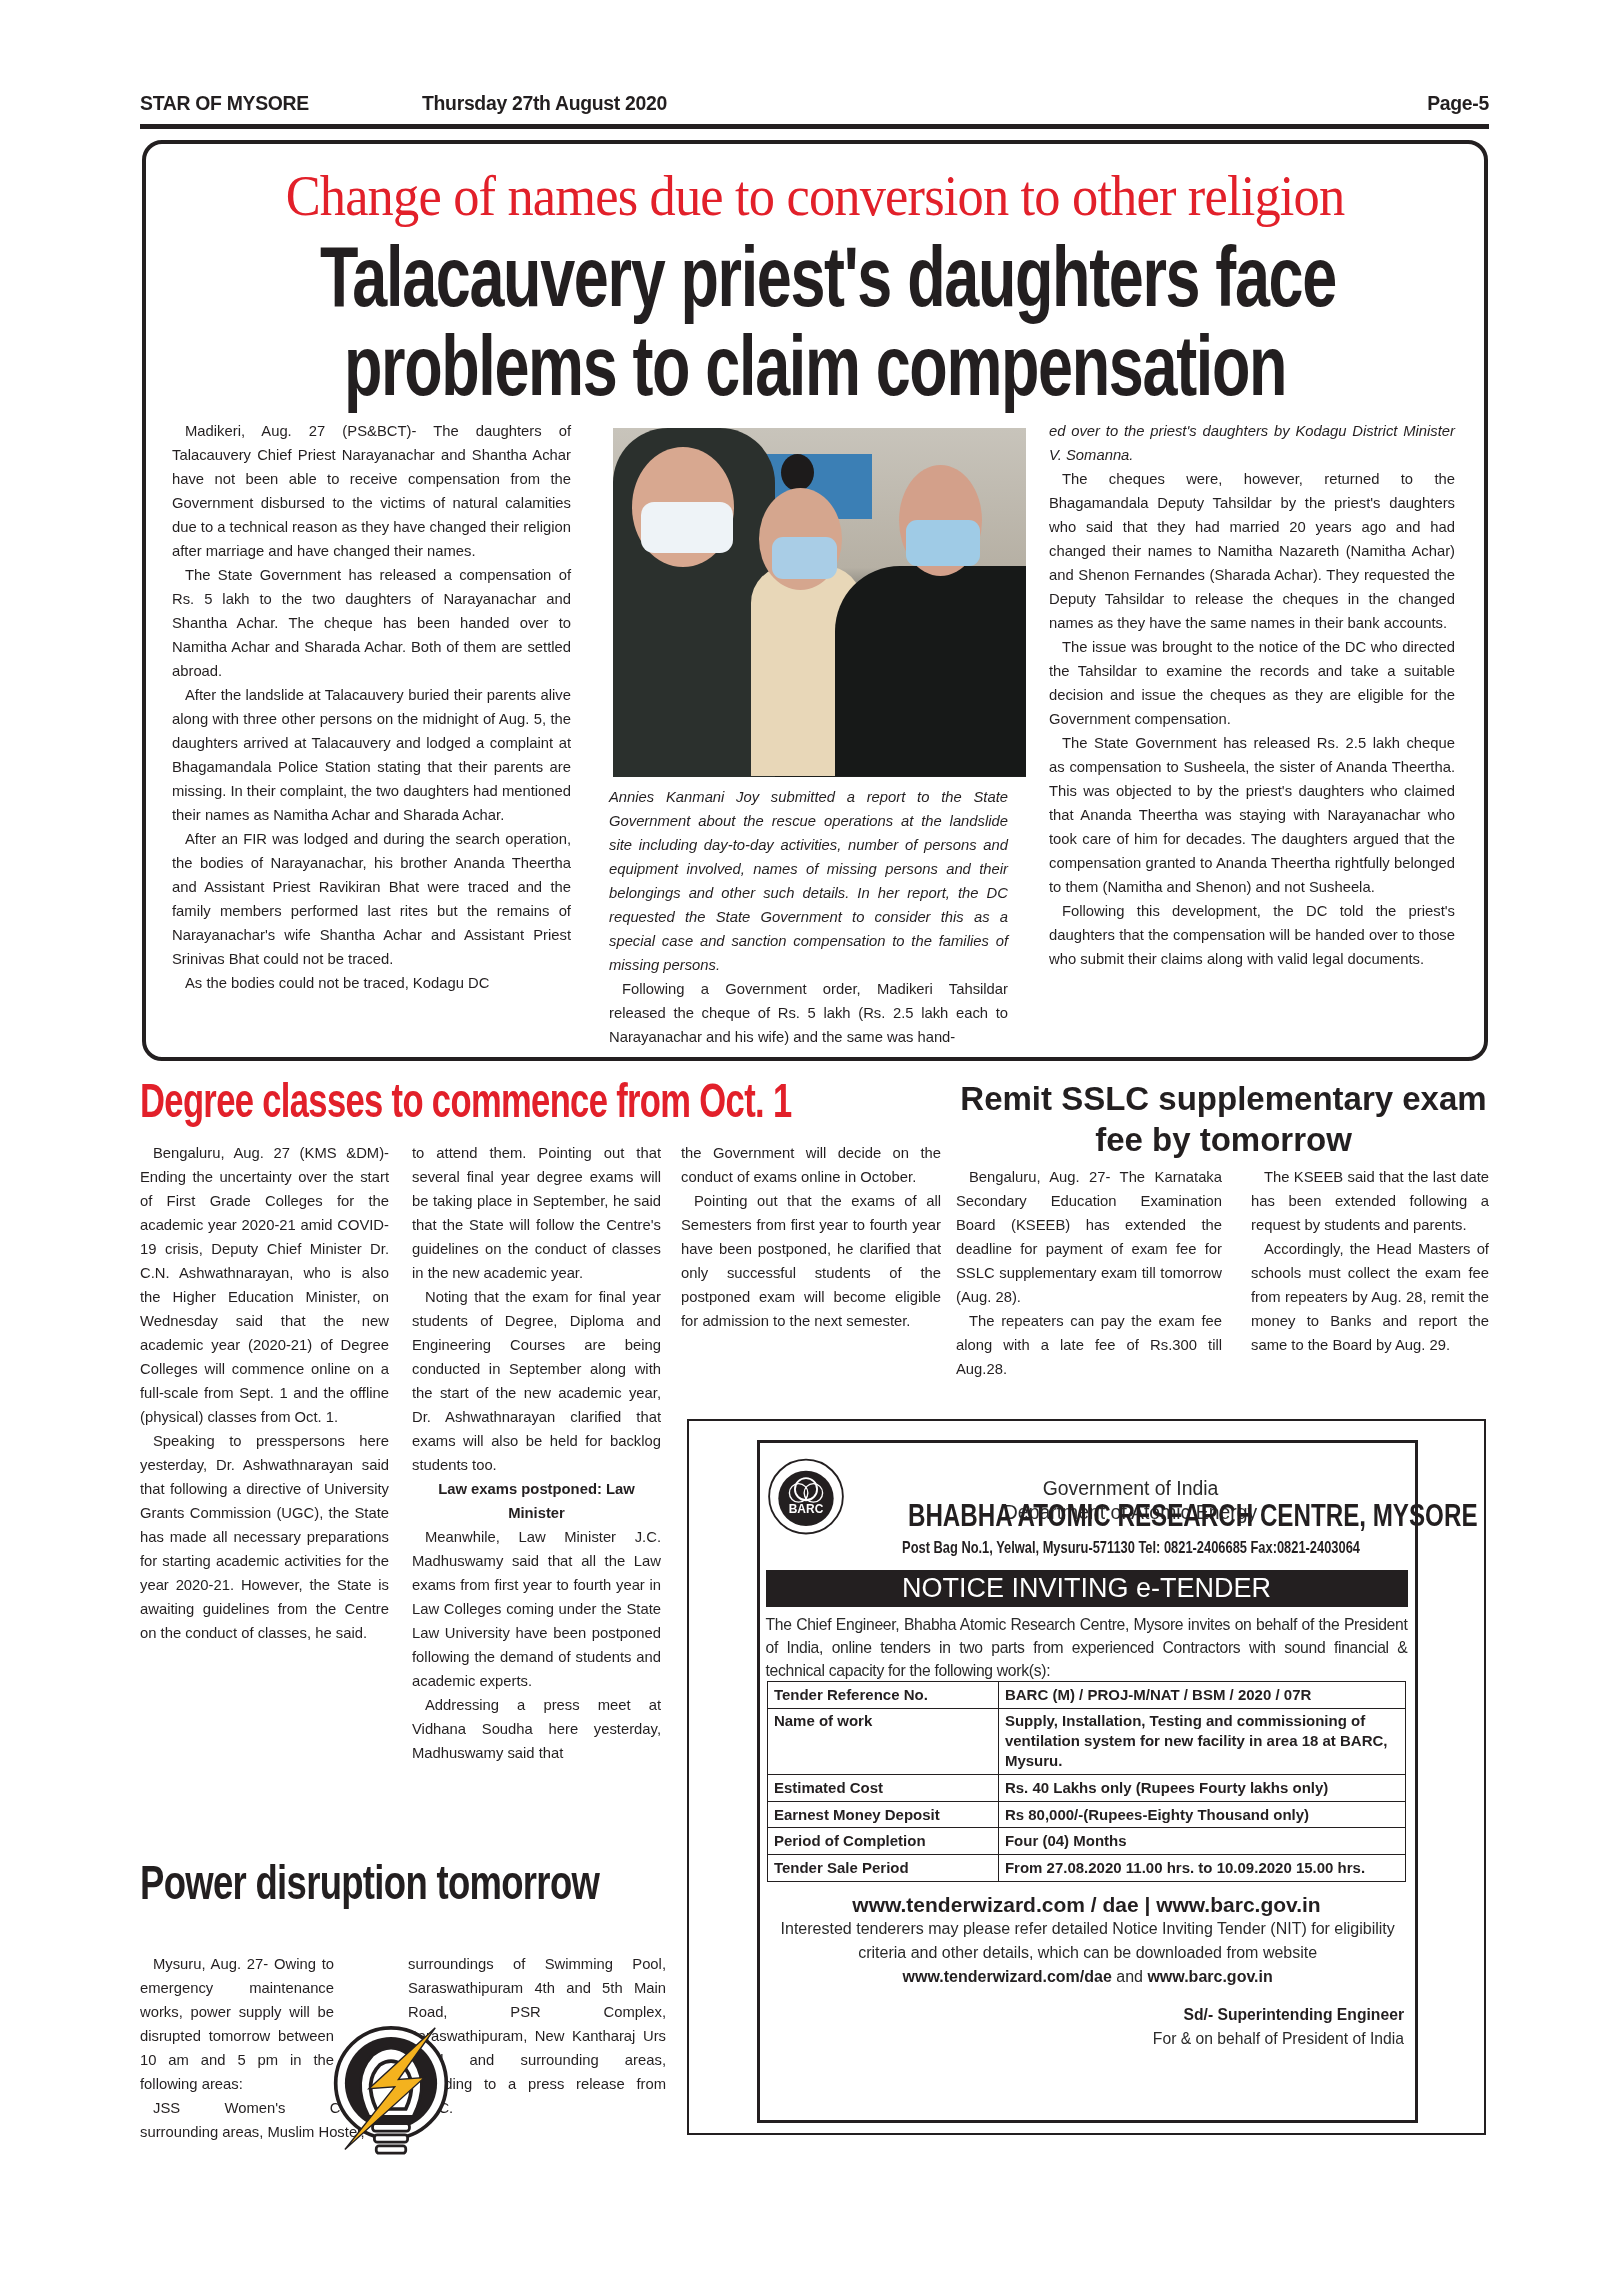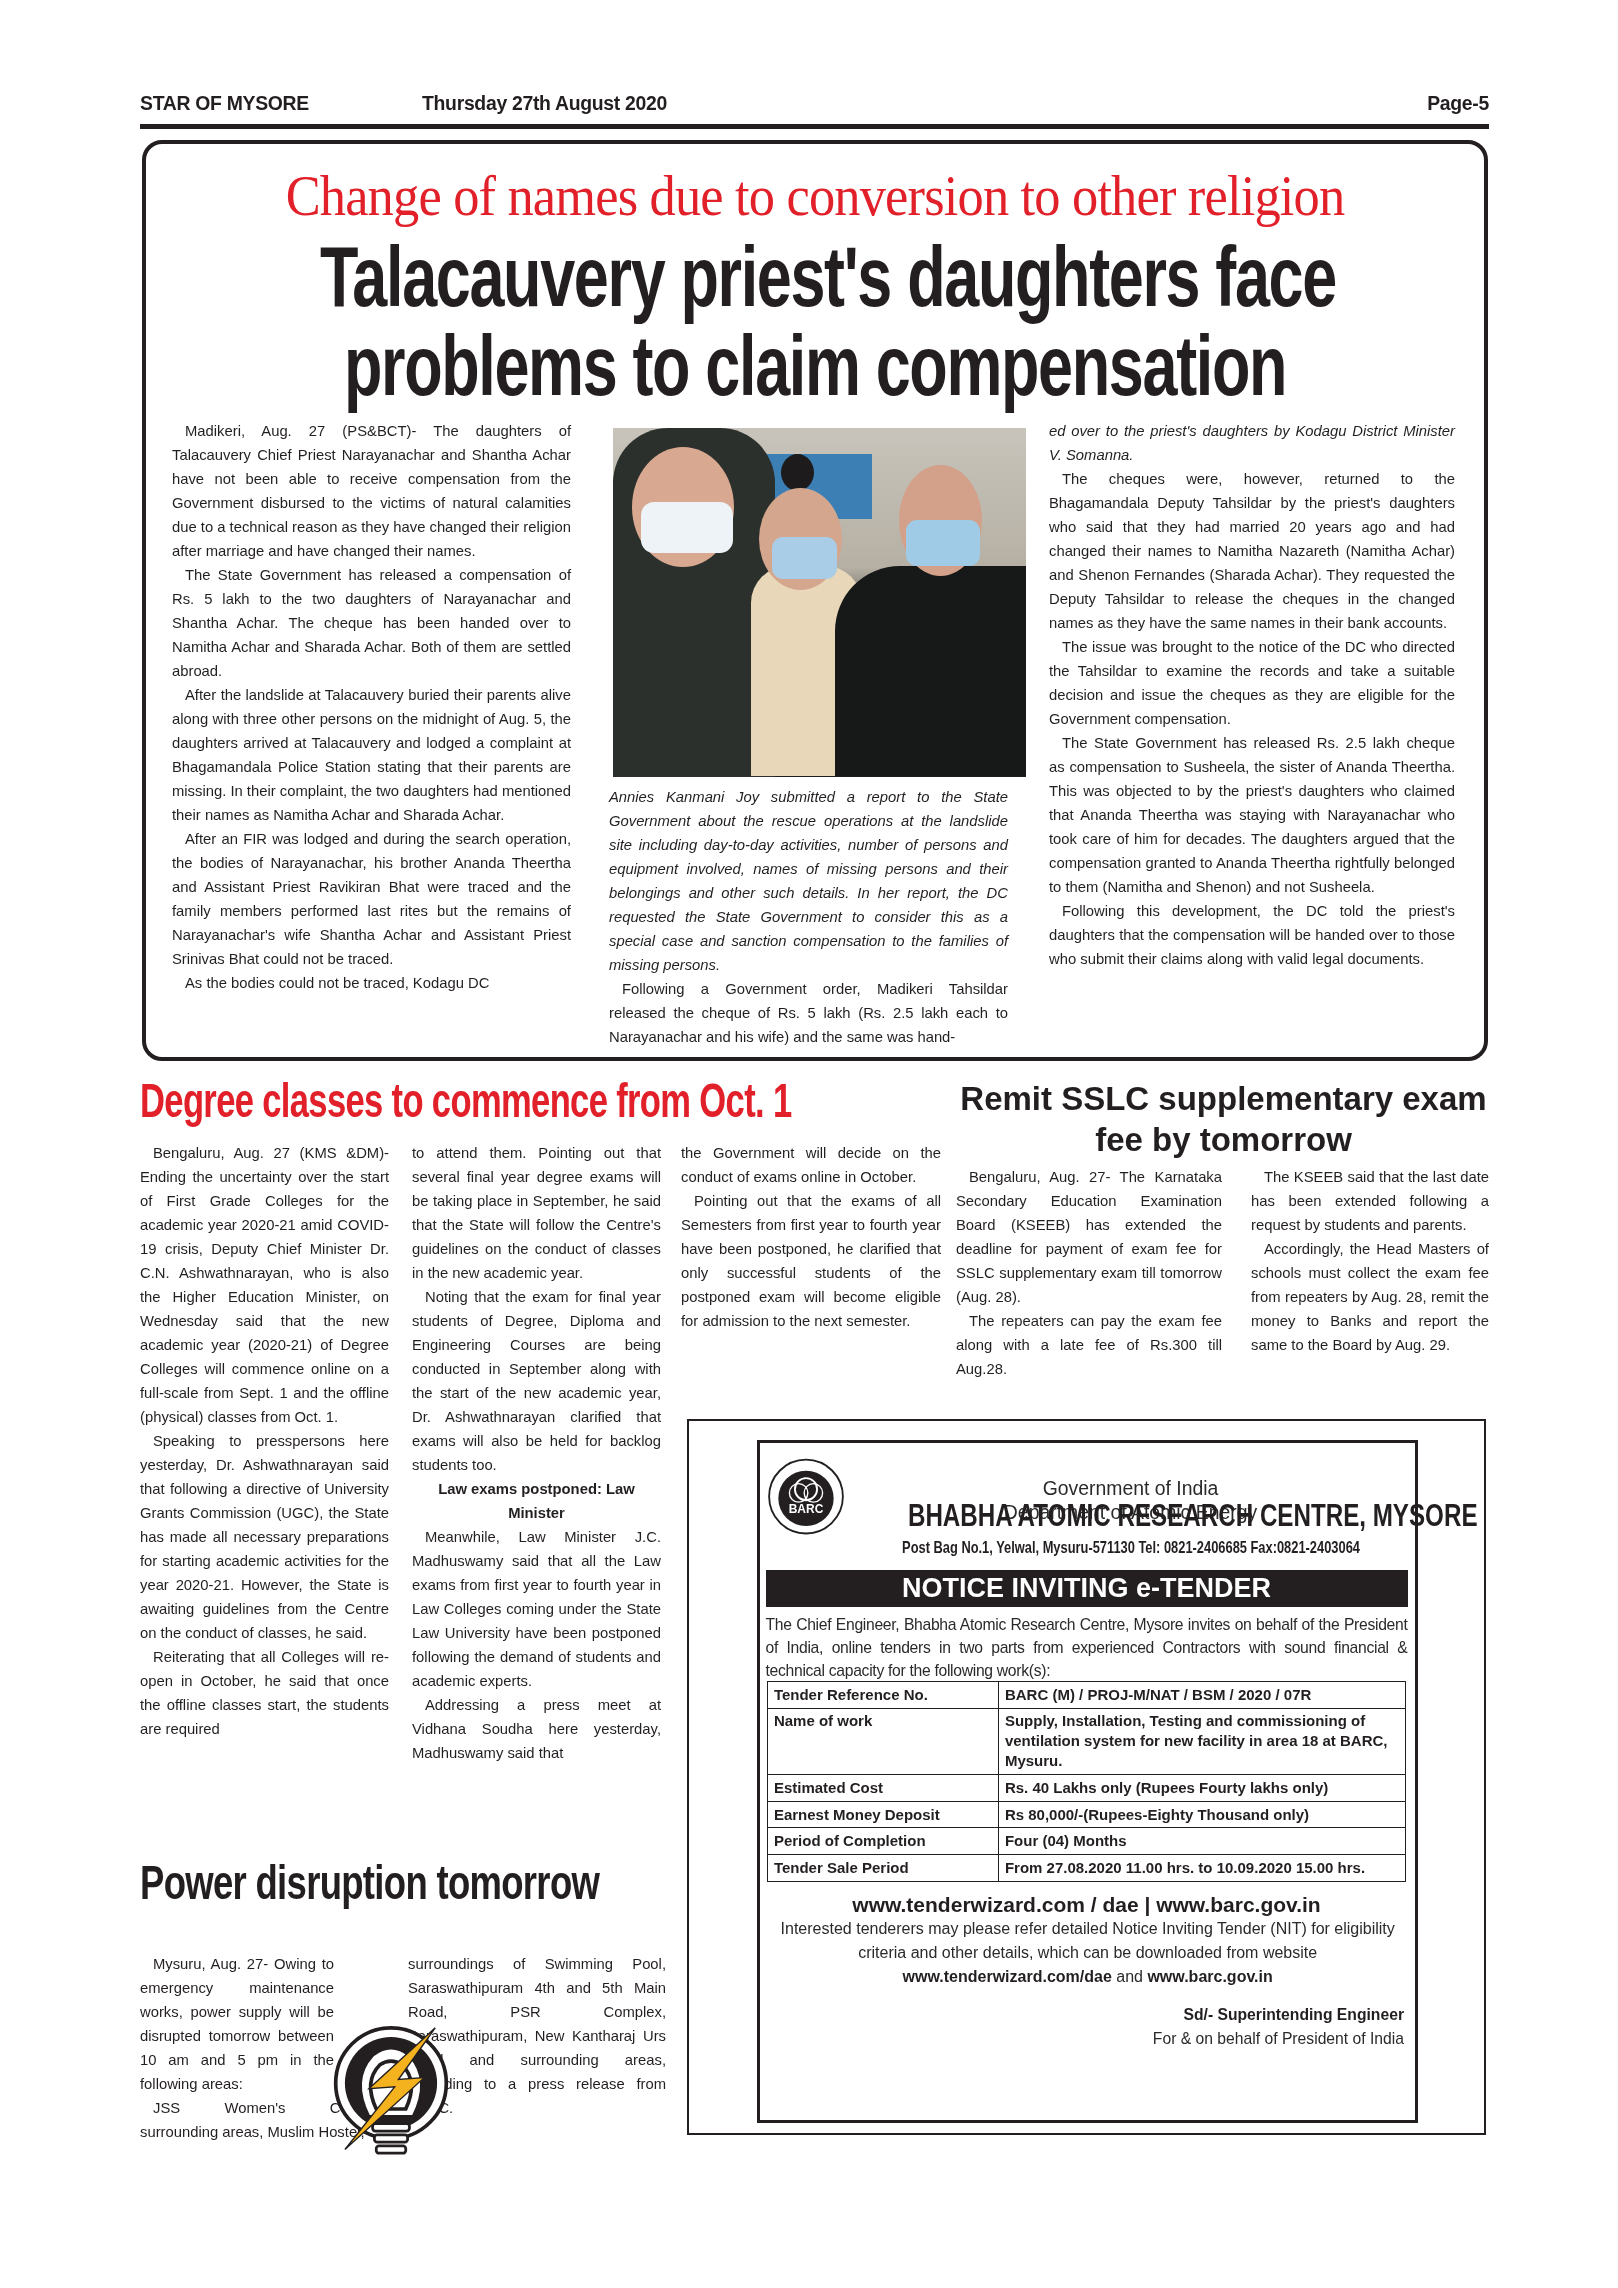--- a/index.html
+++ b/index.html
@@ -58,21 +58,21 @@
   .pw-left p, .pw-right p { text-indent: 13px; }
   .pw-left .noindent, .pw-right .noindent { text-indent: 0; }
   .bulb { position: absolute; left: 192px; top: 72px; width: 118px; height: 146px; }
 
   .ad-outer { position: absolute; left: 687px; top: 1419px; width: 799px; height: 716px; border: 2.8px solid #231f20; }
   .ad-inner { position: absolute; left: 757px; top: 1440px; width: 661px; height: 683px; border: 3.7px solid #231f20; background: #fff; }
   .ad-logo { position: absolute; left: 7.4px; top: 13px; width: 78px; height: 83px; }
   .ad-gov { position: absolute; left: 89px; top: 9.2px; width: 563px; text-align: center; font-size: 19.4px; line-height: 24px; color: #2a2a2a; margin-top: 24px; }
   .ad-barc { position: absolute; left: 85px; top: 55px; width: 572px; text-align: center; font-weight: bold; font-size: 31px; color: #231f20; white-space: nowrap; transform: scaleX(0.78); transform-origin: center; }
   .ad-post { position: absolute; left: 85px; top: 96px; width: 572px; text-align: center; font-weight: bold; font-size: 15.7px; color: #231f20; white-space: nowrap; transform: scaleX(0.82); transform-origin: center; }
-  .ad-notice { position: absolute; left: 5.5px; top: 127px; width: 642px; height: 37px; background: #231f20; color: #fff; text-align: center; font-weight: bold; font-size: 27px; line-height: 37px; }
+  .ad-notice { position: absolute; left: 5.5px; top: 127px; width: 642px; height: 37px; background: #231f20; color: #fff; text-align: center; font-weight: normal; font-size: 27px; line-height: 37px; }
   .ad-intro { position: absolute; left: 5.5px; top: 170px; width: 642px; font-size: 15.7px; line-height: 23px; text-align: justify; color: #2a2a2a; letter-spacing: -0.3px; }
   .ad-table { position: absolute; left: 7.4px; top: 238px; width: 639px; border-collapse: collapse; font-size: 15px; color: #231f20; }
   .ad-table td { border: 1.8px solid #231f20; padding: 2.8px 5.5px; vertical-align: top; line-height: 20px; font-weight: bold; }
   .ad-table td.k { width: 231px; }
   .ad-web { position: absolute; left: 0; top: 450px; width: 653px; text-align: center; font-weight: bold; font-size: 21px; color: #231f20; }
   .ad-nit { position: absolute; left: 9.2px; top: 474px; width: 637px; text-align: center; font-size: 16px; line-height: 24px; color: #2a2a2a; }
   .ad-nit b { color: #231f20; }
   .ad-sd { position: absolute; right: 11px; top: 563px; text-align: right; font-weight: bold; font-size: 15.7px; color: #231f20; }
   .ad-behalf { position: absolute; right: 11px; top: 587px; text-align: right; font-size: 15.7px; color: #2a2a2a; }
 </style>
@@ -126,21 +126,20 @@
     <p>The issue was brought to the notice of the DC who directed the Tahsildar to examine the records and take a suitable decision and issue the cheques as they are eligible for the Government compensation.</p>
     <p>The State Government has released Rs. 2.5 lakh cheque as compensation to Susheela, the sister of Ananda Theertha. This was objected to by the priest's daughters who claimed that Ananda Theertha was staying with Narayanachar who took care of him for decades. The daughters argued that the compensation granted to Ananda Theertha rightfully belonged to them (Namitha and Shenon) and not Susheela.</p>
     <p>Following this development, the DC told the priest's daughters that the compensation will be handed over to those who submit their claims along with valid legal documents.</p>
   </div>
 </div>
 
 <div class="deg-title">Degree classes to commence from Oct. 1</div>
 <div class="dcol d1">
   <p>Bengaluru, Aug. 27 (KMS &amp;DM)- Ending the uncertainty over the start of First Grade Colleges for the academic year 2020-21 amid COVID-19 crisis, Deputy Chief Minister Dr. C.N. Ashwathnarayan, who is also the Higher Education Minister, on Wednesday said that the new academic year (2020-21) of Degree Colleges will commence online on a full-scale from Sept. 1 and the offline (physical) classes from Oct. 1.</p>
   <p>Speaking to presspersons here yesterday, Dr. Ashwathnarayan said that following a directive of University Grants Commission (UGC), the State has made all necessary preparations for starting academic activities for the year 2020-21. However, the State is awaiting guidelines from the Centre on the conduct of classes, he said.</p>
-  <p>Reiterating that all Colleges will re-open in October, he said that once the offline classes start, the students are required</p>
 </div>
 <div class="dcol d2">
   <p class="noindent">to attend them. Pointing out that several final year degree exams will be taking place in September, he said that the State will follow the Centre's guidelines on the conduct of classes in the new academic year.</p>
   <p>Noting that the exam for final year students of Degree, Diploma and Engineering Courses are being conducted in September along with the start of the new academic year, Dr. Ashwathnarayan clarified that exams will also be held for backlog students too.</p>
   <p class="subhead">Law exams postponed: Law Minister</p>
   <p>Meanwhile, Law Minister J.C. Madhuswamy said that all the Law exams from first year to fourth year in Law Colleges coming under the State Law University have been postponed following the demand of students and academic experts.</p>
   <p>Addressing a press meet at Vidhana Soudha here yesterday, Madhuswamy said that</p>
 </div>
 <div class="dcol d3">
   <p class="noindent">the Government will decide on the conduct of exams online in October.</p>

